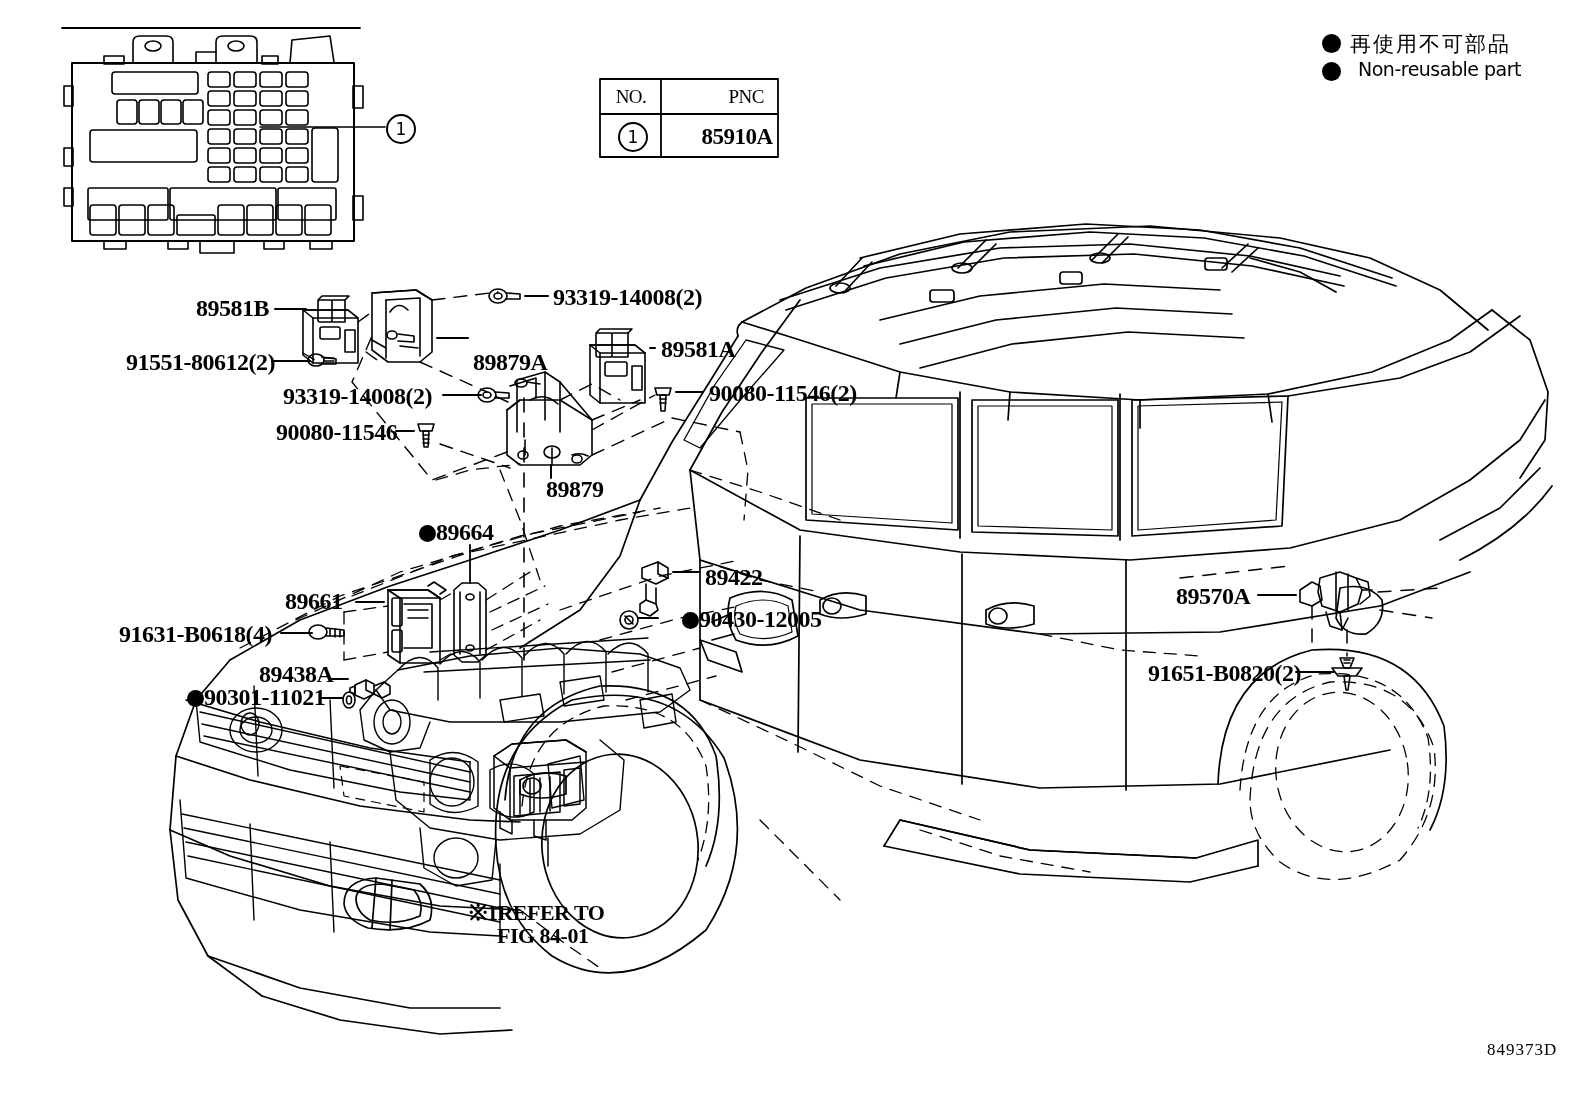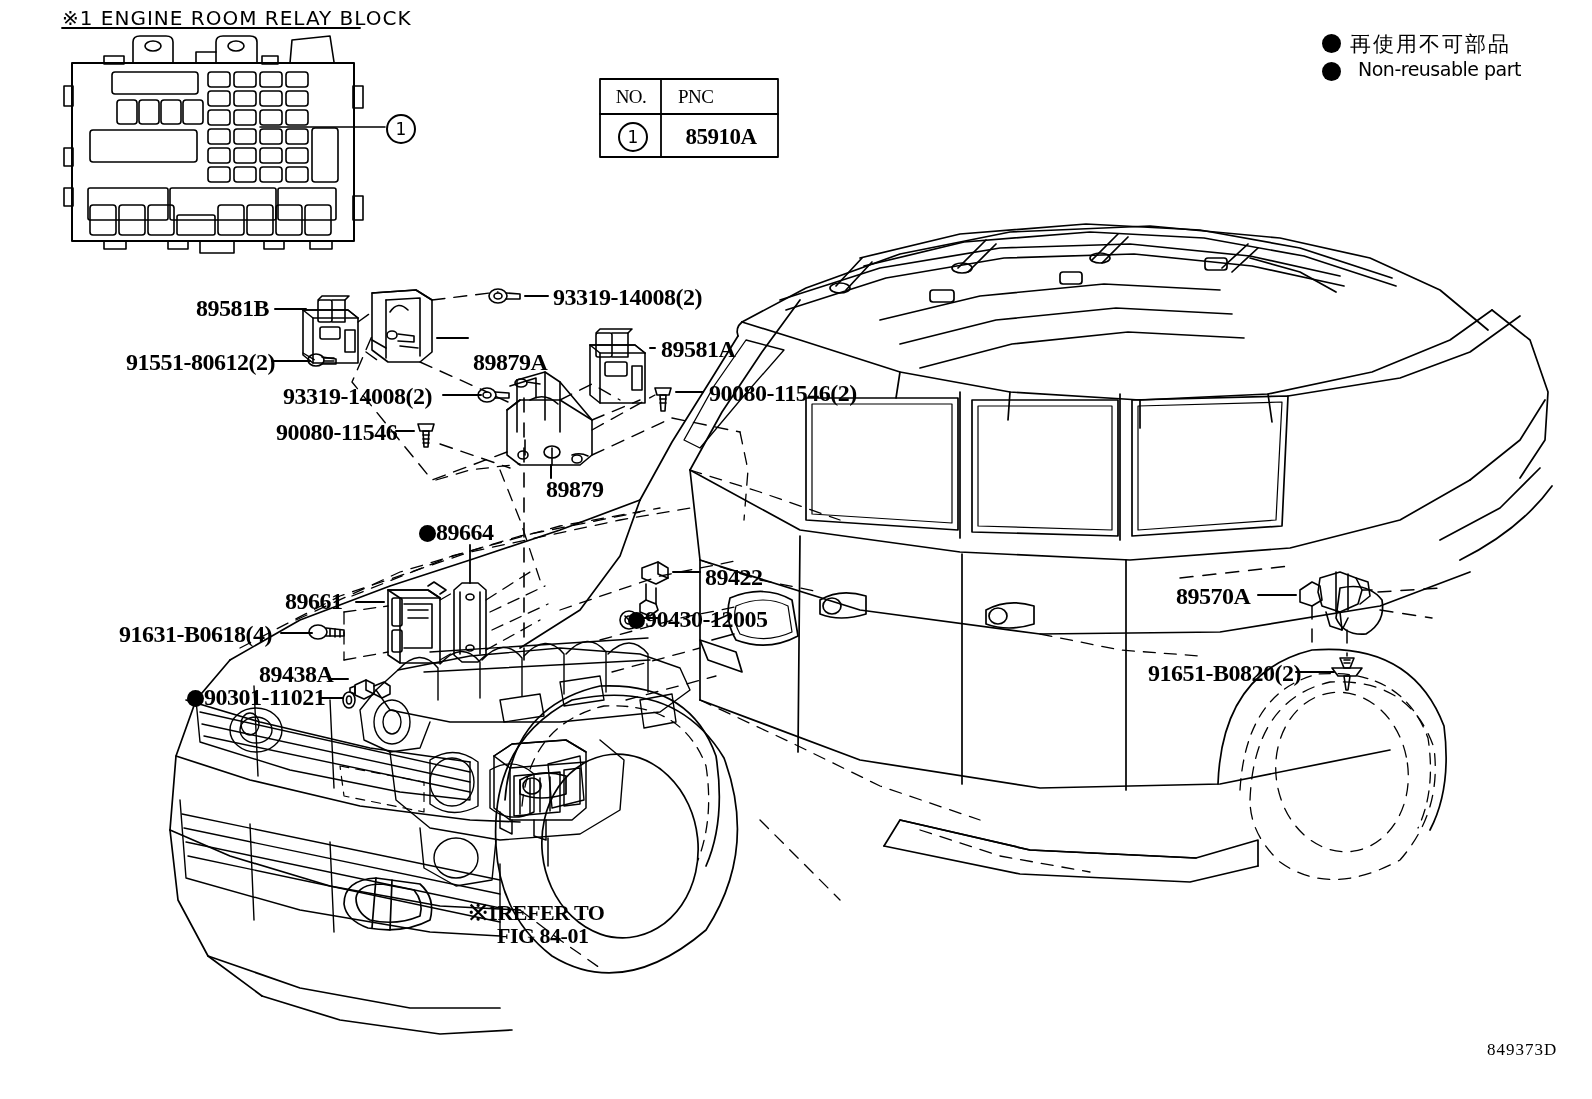--- a/index.html
+++ b/index.html
@@ -8,21 +8,21 @@
   #stage{position:absolute;inset:0;}
   svg{position:absolute;top:0;left:0;width:1592px;height:1099px;}
   .lbl{position:absolute;white-space:pre;font-family:Liberation Serif, serif;
        font-weight:bold;color:#000;letter-spacing:-0.5px;}
   .p-lbl{font-size:24px;}
   .hdr{font-size:20px;font-weight:normal;font-family:"DejaVu Sans","Liberation Sans",sans-serif;letter-spacing:1px;}
   .leg{font-size:19px;font-weight:normal;font-family:"DejaVu Sans","Liberation Sans",sans-serif;margin-left:8px;}
   .jp{font-size:21px;font-weight:normal;font-family:"DejaVu Sans","Liberation Sans",sans-serif;letter-spacing:2px;}
   .code{font-size:17px;font-weight:normal;letter-spacing:1px;}
   .tbl-h{font-size:19px;font-weight:normal;}
-  .tbl-v{font-size:23px;font-weight:bold;}
+  .tbl-v{font-size:23px;font-weight:bold;margin-left:16px;}
   .refnote{font-size:22px;font-weight:bold;line-height:28px;}
   .dot{display:inline-block;width:17px;height:17px;border-radius:50%;background:#000;vertical-align:-2px;}
   .legdot{position:absolute;width:19px;height:19px;border-radius:50%;background:#000;}
   .circnum{position:absolute;width:26px;height:26px;border:2px solid #000;border-radius:50%;
            font-size:17px;font-weight:normal;text-align:center;line-height:26px;
            font-family:"DejaVu Sans","Liberation Sans",sans-serif;}
 </style>
 </head>
 <body>
 
@@ -510,26 +510,25 @@
       <path d="M920 830 L1000 856 L1090 872"></path>
       <path d="M520 910 L560 940 L600 968"></path>
       <path d="M760 820 L800 860 L840 900"></path>
       <path d="M1040 634 L1120 650 L1200 656"></path>
     </g>
   </g>
 
   </g>
 </svg>
 
-<div class="lbl hdr" style="left:62px;top:6px;">※1 ENGINE ROOM RELAY BLOCK</div>
 
 <div class="circnum" style="left:386px;top:114px;">1</div>
 
 <div class="lbl tbl-h" style="left:610px;top:86px;width:42px;text-align:center;">NO.</div>
-<div class="lbl tbl-h" style="left:678px;top:86px;width:86px;text-align:left;">PNC</div>
+<div class="lbl tbl-h" style="left:678px;top:86px;width:86px;text-align:right;">PNC</div>
 <div class="circnum" style="left:618px;top:122px;">1</div>
 <div class="lbl tbl-v" style="left:676px;top:124px;width:90px;text-align:center;">85910A</div>
 
 <div class="legdot" style="left:1322px;top:34px;"></div>
 <div class="lbl jp" style="left:1350px;top:30px;">再使用不可部品</div>
 <div class="legdot" style="left:1322px;top:62px;"></div>
 <div class="lbl leg" style="left:1350px;top:58px;">Non-reusable part</div>
 
 <div class="lbl p-lbl" style="left:196px;top:295px;">89581B</div>
 
@@ -554,21 +553,21 @@
 <div class="lbl p-lbl" style="left:285px;top:588px;">89661</div>
 
 <div class="lbl p-lbl" style="left:119px;top:621px;">91631-B0618(4)</div>
 
 <div class="lbl p-lbl" style="left:259px;top:661px;">89438A</div>
 
 <div class="lbl p-lbl" style="left:187px;top:684px;"><span class="dot"></span><span>90301-11021</span></div>
 
 <div class="lbl p-lbl" style="left:705px;top:564px;">89422</div>
 
-<div class="lbl p-lbl" style="left:628px;top:606px;"><span class="dot"></span><span>90430-12005</span></div>
+<div class="lbl p-lbl" style="left:682px;top:606px;"><span class="dot"></span><span>90430-12005</span></div>
 
 <div class="lbl p-lbl" style="left:1176px;top:583px;">89570A</div>
 
 <div class="lbl p-lbl" style="left:1148px;top:660px;">91651-B0820(2)</div>
 
 <div class="lbl refnote" style="left:469px;top:899px;">※1REFER TO</div>
 <div class="lbl refnote" style="left:497px;top:922px;">FIG 84-01</div>
 
 <div class="lbl code" style="left:1487px;top:1040px;">849373D</div>
 

